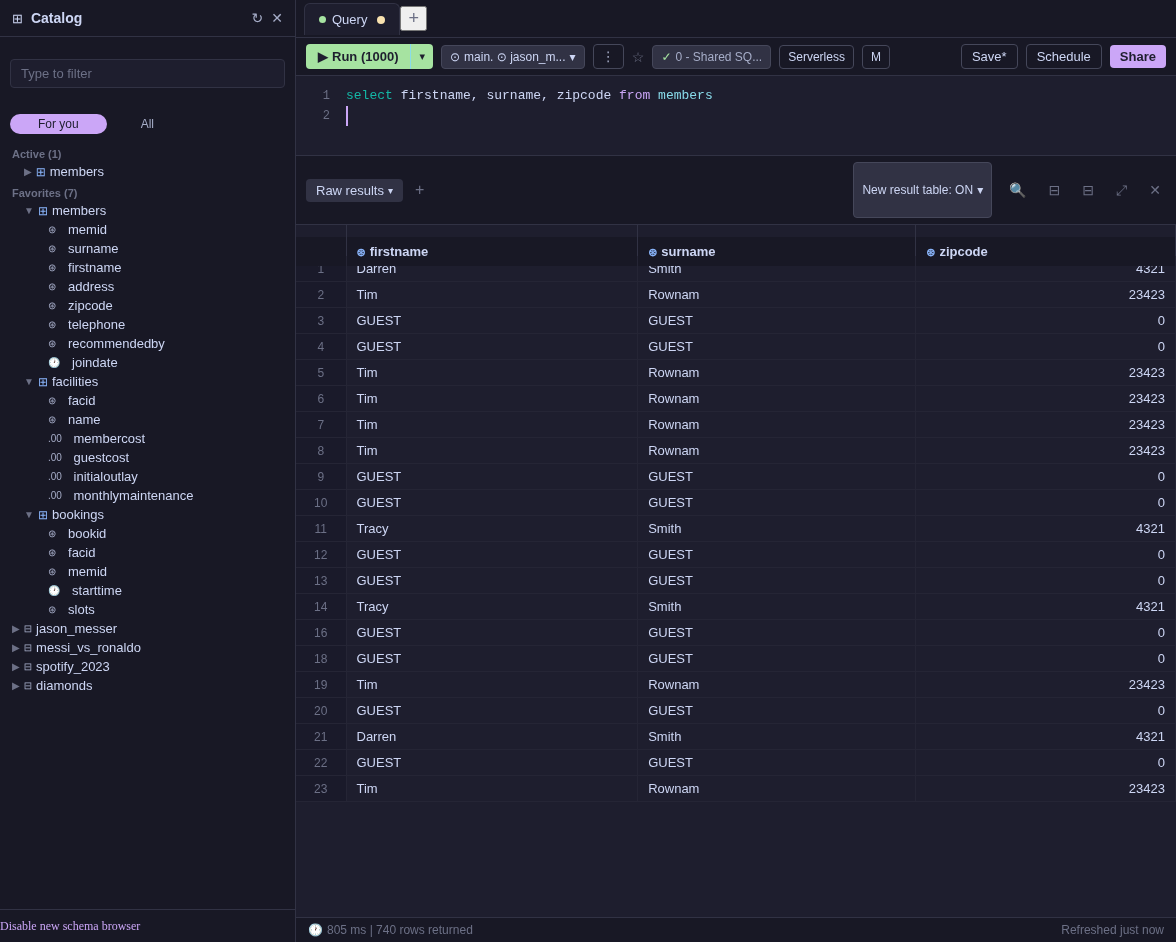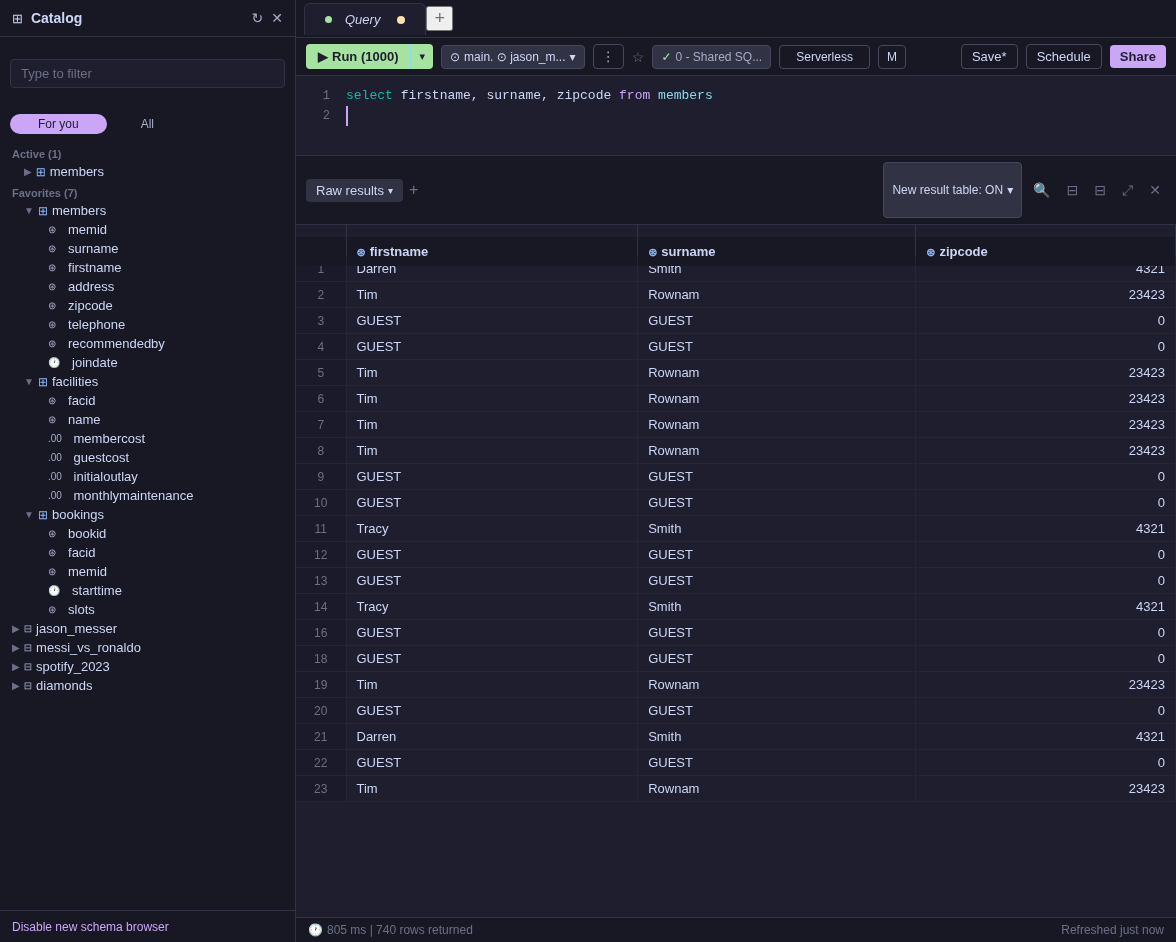--- a/index.html
+++ b/index.html
@@ -17,62 +17,62 @@
     .tab-btn.active { background: #cba6f7; color: #1e1e2e; }
     .tab-btn.inactive { background: transparent; color: #a6adc8; }
     .sidebar-content { flex: 1; overflow-y: auto; padding-bottom: 8px; }
     .section-label { font-size: 11px; color: #6c7086; padding: 6px 12px 2px; font-weight: 600; }
     .tree-item { display: flex; align-items: center; gap: 4px; padding: 2px 8px 2px 12px; cursor: pointer; color: #cdd6f4; font-size: 13px; }
     .tree-item .indent1 { margin-left: 8px; }
     .tree-item .indent3 { margin-left: 32px; }
     .icon-table { color: #89b4fa; font-size: 12px; }
     .icon-col { color: #a6adc8; font-size: 10px; }
     .chevron { font-size: 10px; color: #6c7086; }
-    .sidebar-footer { padding: 8px 12px; border-top: 1px solid #313244; }
+    .sidebar-footer { padding: 8px 0; border-top: 1px solid #313244; font-family: Liberation Serif, serif; }
     .sidebar-footer a { color: #cba6f7; font-size: 12px; text-decoration: none; }
 
     
     .main { flex: 1; display: flex; flex-direction: column; background: #1e1e2e; overflow: hidden; }
 
     
     .tab-bar { display: flex; align-items: center; background: #181825; border-bottom: 1px solid #313244; padding: 0 8px; min-height: 38px; }
-    .query-tab { display: flex; align-items: center; gap: 13px; padding: 8px 20px; background: #1e1e2e; border-radius: 6px 6px 0 0; font-size: 13px; cursor: pointer; border: 1px solid #313244; border-bottom: none; margin-bottom: -1px; font-style: italic; }
+    .query-tab { display: flex; align-items: center; gap: 6px; padding: 8px 14px; background: #1e1e2e; border-radius: 6px 6px 0 0; font-size: 13px; cursor: pointer; border: 1px solid #313244; border-bottom: none; margin-bottom: -1px; }
     .query-tab .dot { width: 7px; height: 7px; border-radius: 50%; background: #a6e3a1; }
     .query-tab .modified { width: 8px; height: 8px; border-radius: 50%; background: #f9e2af; }
     .add-tab { color: #6c7086; font-size: 18px; padding: 0 6px; cursor: pointer; }
 
     
     .toolbar { display: flex; align-items: center; gap: 8px; padding: 6px 10px; background: #181825; border-bottom: 1px solid #313244; }
     .run-btn-group { display: flex; align-items: stretch; }
     .run-btn { background: #a6e3a1; color: #1e1e2e; border: none; padding: 5px 12px; border-radius: 4px 0 0 4px; font-size: 13px; font-weight: 600; cursor: pointer; display: flex; align-items: center; gap: 4px; }
     .run-arrow { background: #a6e3a1; color: #1e1e2e; border: none; border-left: 1px solid #89dceb; padding: 5px 8px; border-radius: 0 4px 4px 0; cursor: pointer; font-size: 11px; }
     .db-selector { display: flex; align-items: center; gap: 4px; background: #313244; border: 1px solid #45475a; border-radius: 4px; padding: 4px 8px; font-size: 12px; cursor: pointer; color: #cdd6f4; }
     .more-btn { background: transparent; border: 1px solid #45475a; border-radius: 4px; padding: 4px 8px; color: #a6adc8; cursor: pointer; }
     .star-btn { background: transparent; border: none; color: #6c7086; cursor: pointer; font-size: 14px; }
     .status-badge { display: flex; align-items: center; gap: 4px; background: #313244; border: 1px solid #45475a; border-radius: 4px; padding: 4px 8px; font-size: 12px; color: #a6adc8; }
     .status-badge .check { color: #a6e3a1; }
-    .serverless-btn { background: transparent; border: 1px solid #45475a; border-radius: 4px; padding: 4px 16px; color: #cdd6f4; font-size: 12px; cursor: pointer; }
+    .serverless-btn { background: transparent; border: 1px solid #45475a; border-radius: 4px; padding: 4px 8px; color: #cdd6f4; font-size: 12px; cursor: pointer; }
     .m-btn { background: transparent; border: 1px solid #45475a; border-radius: 4px; padding: 4px 8px; color: #cdd6f4; font-size: 12px; cursor: pointer; }
     .save-btn { background: transparent; border: 1px solid #45475a; border-radius: 4px; padding: 4px 10px; color: #cdd6f4; font-size: 13px; cursor: pointer; }
     .schedule-btn { background: transparent; border: 1px solid #45475a; border-radius: 4px; padding: 4px 10px; color: #cdd6f4; font-size: 13px; cursor: pointer; }
     .share-btn { background: #cba6f7; color: #1e1e2e; border: none; border-radius: 4px; padding: 4px 10px; font-size: 13px; font-weight: 600; cursor: pointer; }
     .toolbar-spacer { flex: 1; }
 
     
     .editor-area { background: #1e1e2e; padding: 10px 0; min-height: 80px; border-bottom: 1px solid #313244; font-family: 'Courier New', monospace; font-size: 13px; line-height: 20px; }
     .editor-line { display: flex; padding: 0 10px; }
     .line-num { color: #6c7086; width: 24px; text-align: right; margin-right: 16px; user-select: none; font-size: 12px; }
     .code { color: #cdd6f4; }
     .kw-select { color: #14b8a6; }
     .kw-from { color: #cba6f7; }
     .tbl-name { color: #89dceb; }
 
     
     .results-area { flex: 1; display: flex; flex-direction: column; overflow: hidden; }
-    .results-toolbar { display: flex; align-items: center; gap: 6px; padding: 6px 10px; background: #181825; border-bottom: 1px solid #313244; }
+    .results-toolbar { display: flex; align-items: center; gap: 12px; padding: 6px 10px; background: #181825; border-bottom: 1px solid #313244; }
     .results-tab { display: flex; align-items: center; gap: 4px; padding: 4px 10px; background: #313244; border-radius: 4px; font-size: 13px; cursor: pointer; color: #cdd6f4; }
     .results-tab .chevron-down { font-size: 10px; }
     .add-results { background: transparent; border: none; color: #6c7086; font-size: 16px; cursor: pointer; }
     .results-spacer { flex: 1; }
     .new-result-btn { display: flex; align-items: center; gap: 4px; background: #313244; border: 1px solid #45475a; border-radius: 4px; padding: 20px 8px; font-size: 12px; cursor: pointer; color: #cdd6f4; }
     .icon-btn { background: transparent; border: none; color: #6c7086; cursor: pointer; font-size: 14px; padding: 2px 5px; }
 
     
     .table-container { flex: 1; overflow: auto; position: relative; }
     table { width: 100%; border-collapse: collapse; font-size: 13px; }

